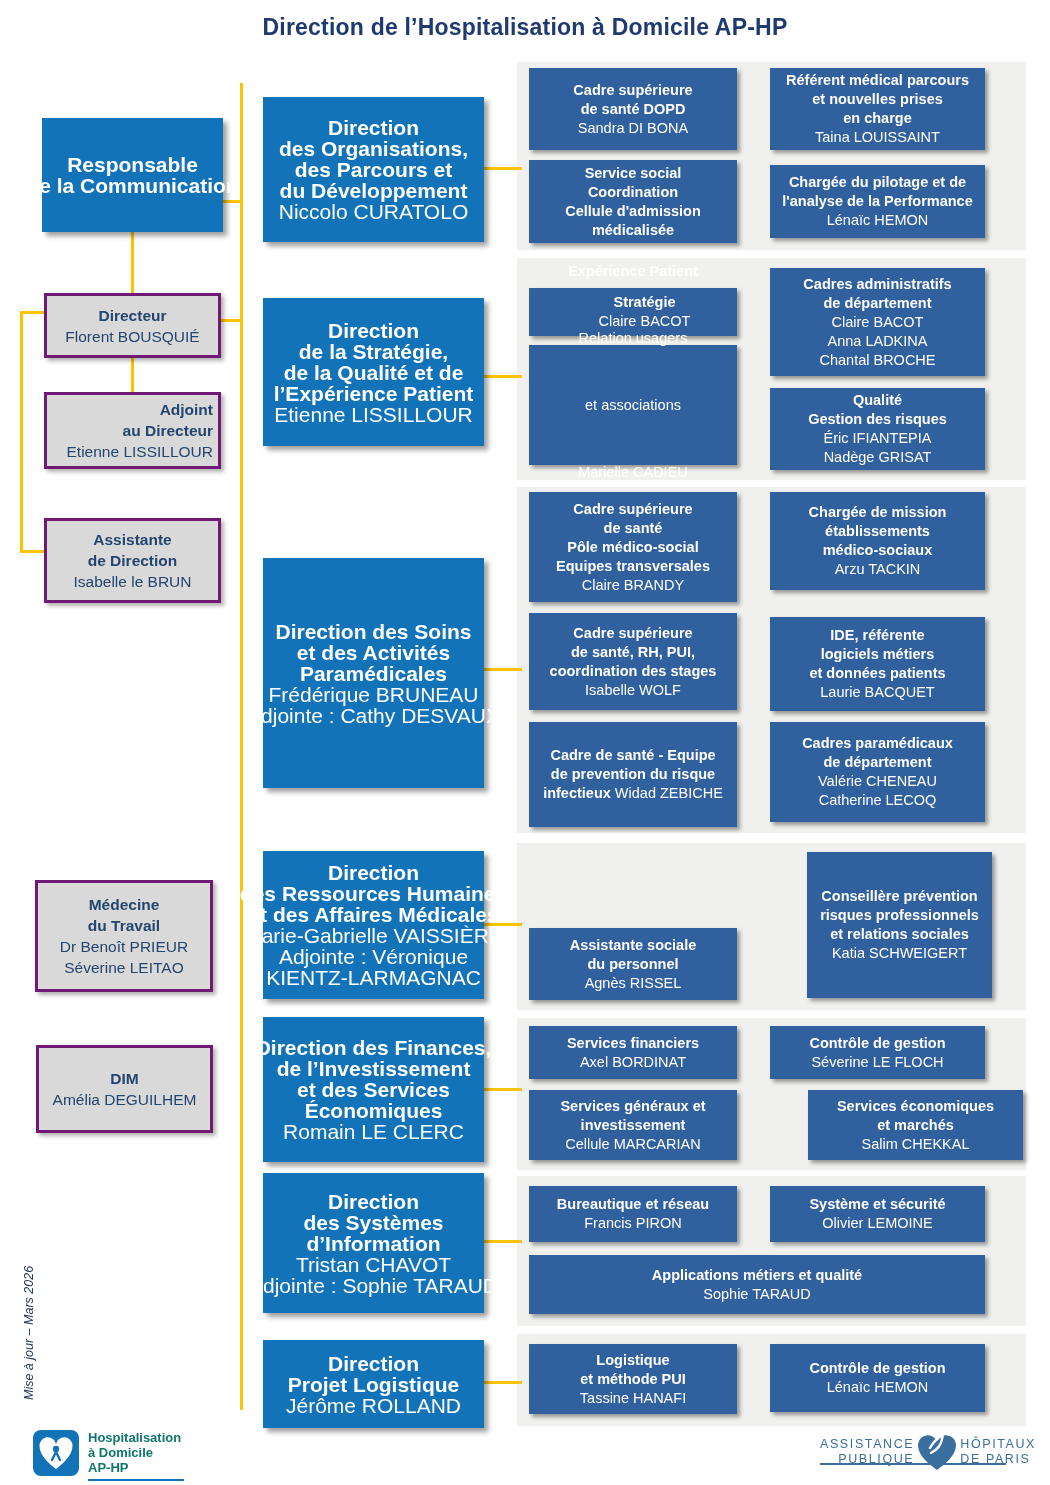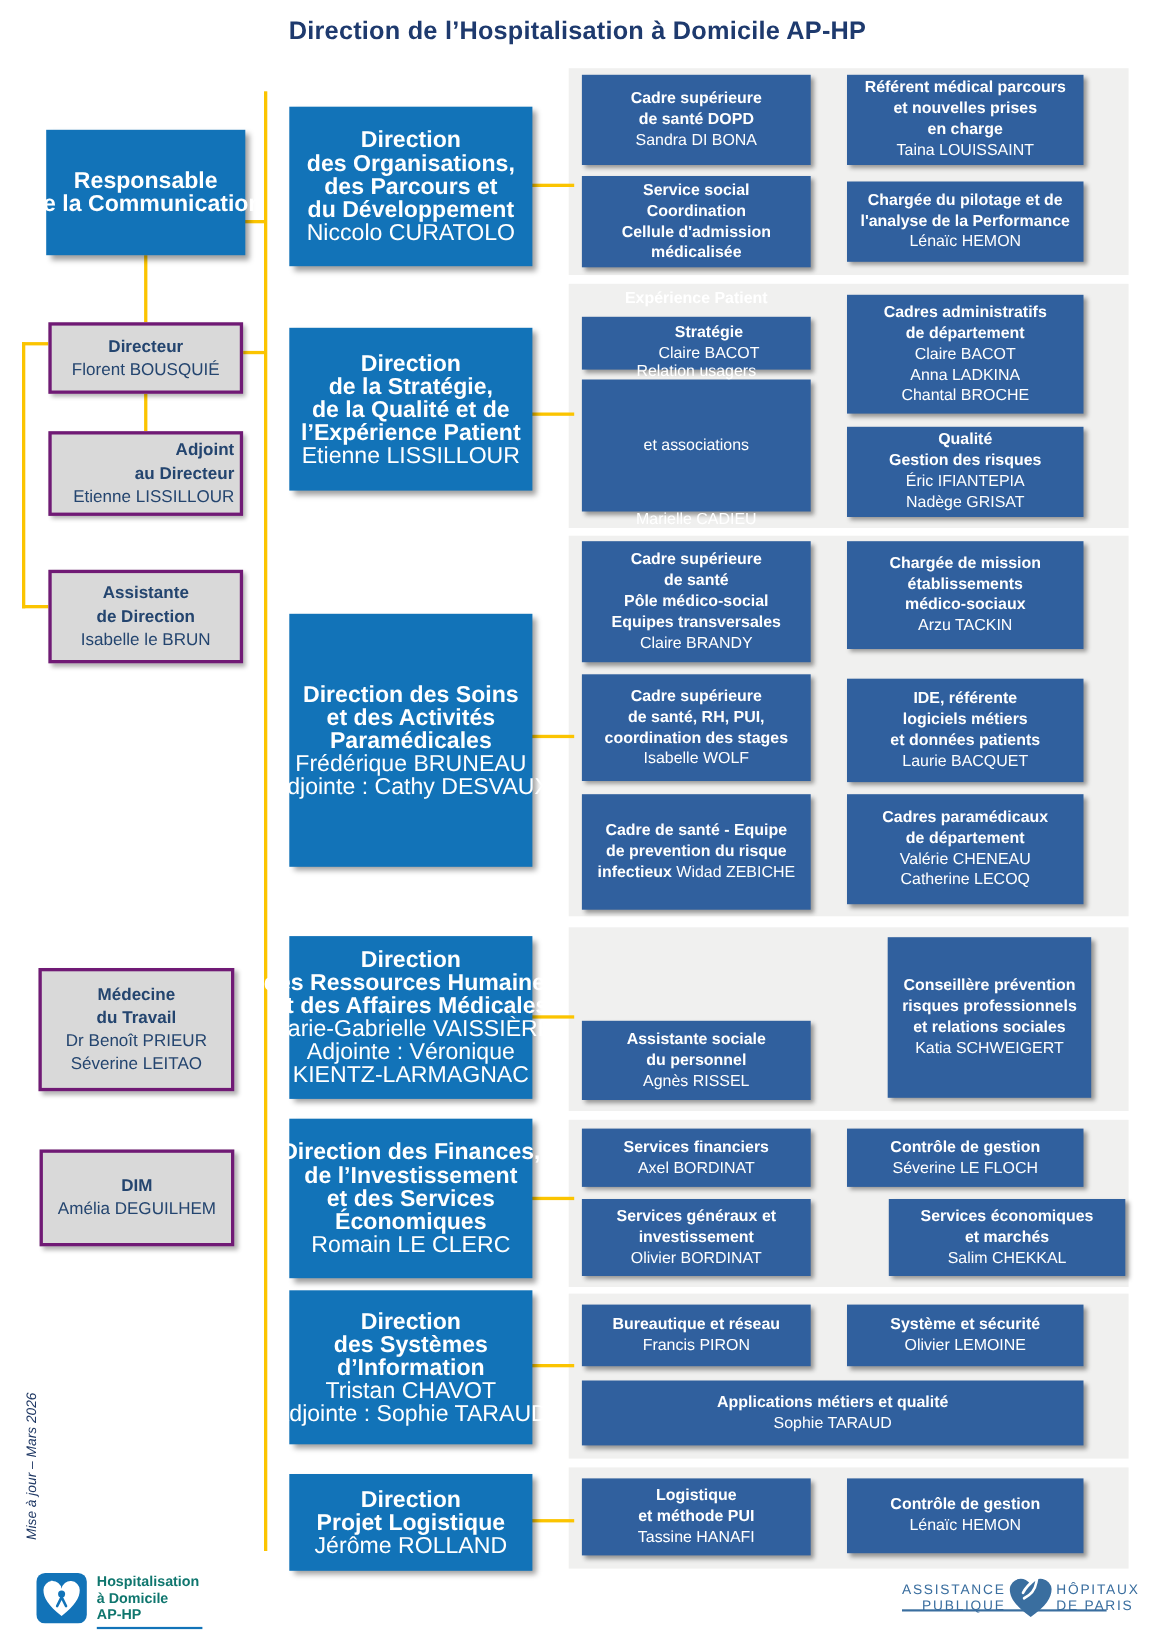--- a/index.html
+++ b/index.html
@@ -238,21 +238,21 @@
         <div class="ln"><span class="b">et relations sociales</span></div>
         <div class="ln"><span class="r">Katia SCHWEIGERT</span></div>
       </div>
       <div class="box sub" style="left: 529px; top: 1026px; width: 208px; height: 53px;">
         <div class="ln"><span class="b">Services financiers</span></div>
         <div class="ln"><span class="r">Axel BORDINAT</span></div>
       </div>
       <div class="box sub" style="left: 529px; top: 1090px; width: 208px; height: 70px;">
         <div class="ln"><span class="b">Services généraux et</span></div>
         <div class="ln"><span class="b">investissement</span></div>
-        <div class="ln"><span class="r">Olivier BORDINAT</span></div>
+        <div class="ln"><span class="r">Cellule MARCARIAN</span></div>
       </div>
       <div class="box sub" style="left: 770px; top: 1026px; width: 215px; height: 53px;">
         <div class="ln"><span class="b">Contrôle de gestion</span></div>
         <div class="ln"><span class="r">Séverine LE FLOCH</span></div>
       </div>
       <div class="box sub" style="left: 808px; top: 1090px; width: 215px; height: 70px;">
         <div class="ln"><span class="b">Services économiques</span></div>
         <div class="ln"><span class="b">et marchés</span></div>
         <div class="ln"><span class="r">Salim CHEKKAL</span></div>
       </div>

